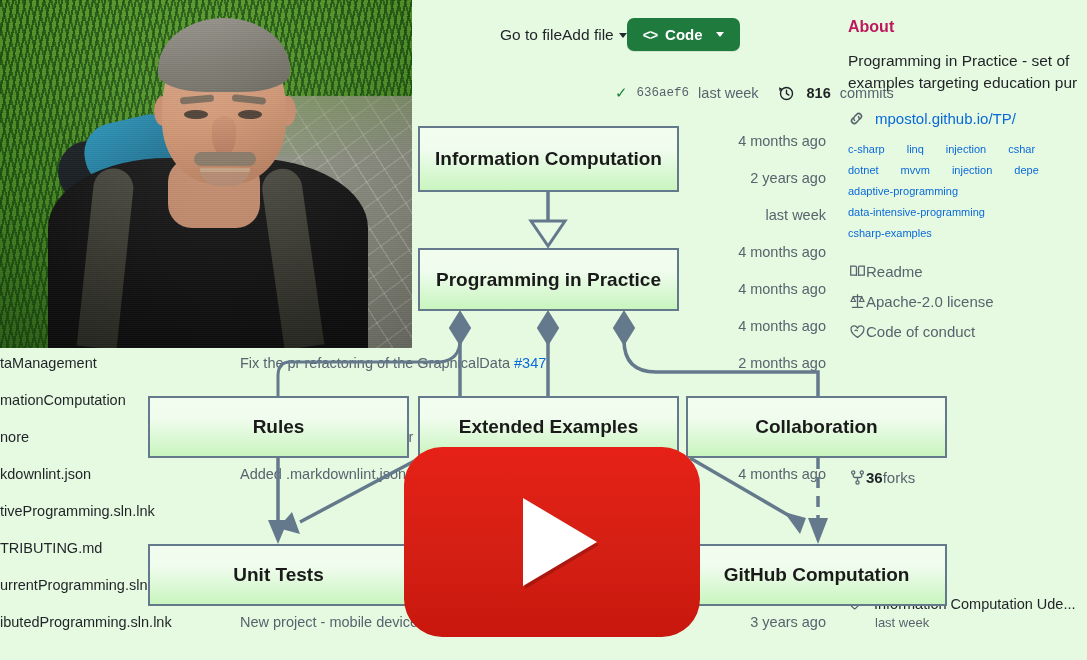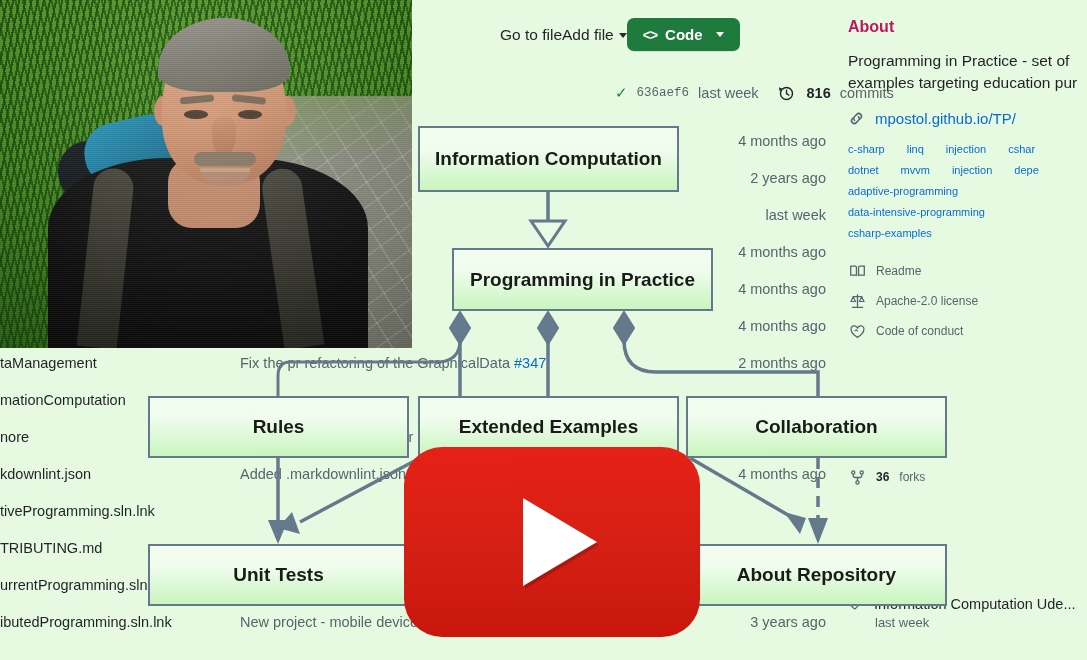--- a/index.html
+++ b/index.html
@@ -156,23 +156,22 @@
     color: #0969da;
     font-size: 11px;
     white-space: nowrap;
     text-align: center;
   }
 
   .about-meta { margin-top: 17px; }
   .meta-item {
     display: flex;
     align-items: center;
-    gap: 10px;
     height: 30px;
-    font-size: 12px;
+    font-size: 15px;
     color: #59636e;
   }
   .meta-item .m-icon { color: #59636e; width: 18px; display:inline-flex; justify-content:center; }
   .meta-item .m-count { color: #1f2328; font-weight: 700; }
 
   .releases-block { position: absolute; top: 595px; left: 848px; width: 239px; }
   .release-line {
     display: flex; align-items: center; gap: 9px;
     font-size: 14.5px; color: #1f2328; white-space: nowrap;
   }
@@ -186,21 +185,21 @@
     border: 2px solid #64798c;
     background: linear-gradient(to bottom, #f2fdf0 0%, #f0fcee 35%, #c9f5bf 100%);
     display: flex;
     align-items: center;
     justify-content: center;
     font-weight: 700;
     color: #1a1a1a;
     pointer-events: auto;
   }
   #box-ic   { left: 418px; top: 126px; width: 261px; height: 66px; font-size: 19px; }
-  #box-pip  { left: 418px; top: 248px; width: 261px; height: 63px; font-size: 19px; margin-left: 34px; }
+  #box-pip  { left: 418px; top: 248px; width: 261px; height: 63px; font-size: 19px; }
   #box-rules{ left: 148px; top: 396px; width: 261px; height: 62px; font-size: 19px; }
   #box-ext  { left: 418px; top: 396px; width: 261px; height: 62px; font-size: 19px; }
   #box-collab{left: 686px; top: 396px; width: 261px; height: 62px; font-size: 19px; }
   #box-unit { left: 148px; top: 544px; width: 261px; height: 62px; font-size: 19px; }
   #box-repo { left: 686px; top: 544px; width: 261px; height: 62px; font-size: 19px; }
 
   
   .yt-play {
     position: absolute;
     left: 404px;
@@ -573,21 +572,21 @@
       <polygon points="818,544 808,518 828,518" fill="#64798c"></polygon>
       <polygon points="800,534 784,512 806,518" fill="#64798c"></polygon>
     </svg>
 
     <div class="uml-box" id="box-ic">Information Computation</div>
     <div class="uml-box" id="box-pip">Programming in Practice</div>
     <div class="uml-box" id="box-rules">Rules</div>
     <div class="uml-box" id="box-ext">Extended Examples</div>
     <div class="uml-box" id="box-unit">Unit Tests</div>
     <div class="uml-box" id="box-collab">Collaboration</div>
-    <div class="uml-box" id="box-repo">About Repository</div>
+    <div class="uml-box" id="box-repo">GitHub Computation</div>
   </div>
 
   <div class="yt-play">
     <div class="yt-tri"></div>
   </div>
 
   <div class="photo">
     <div class="grass"></div>
     <div class="pavement"></div>
     <div class="pavement2"></div>

